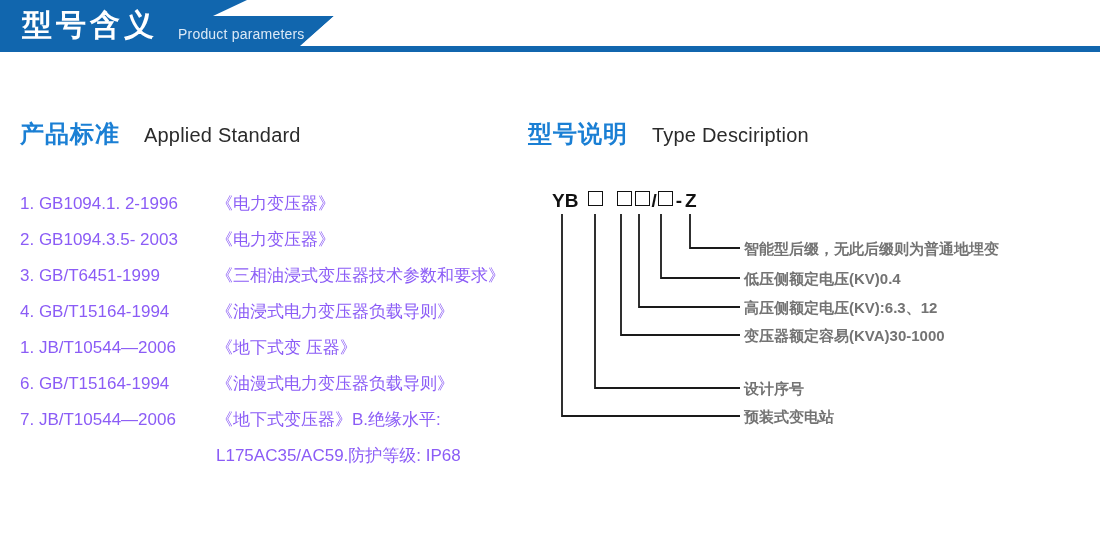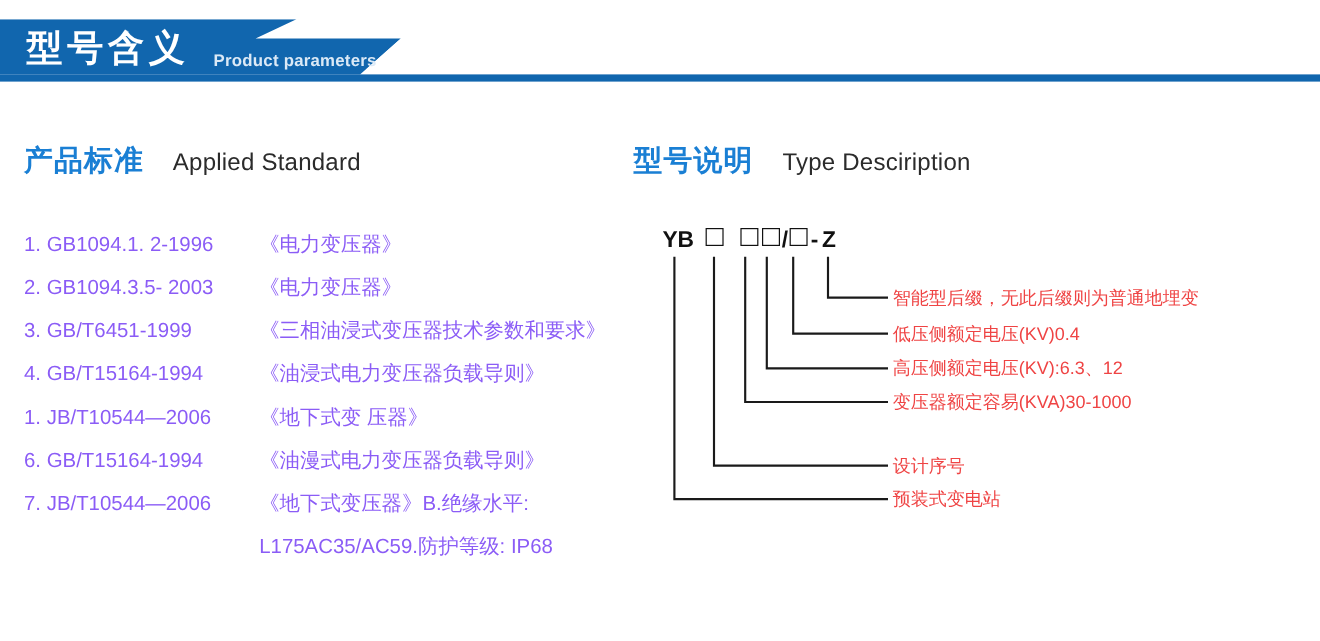--- a/index.html
+++ b/index.html
@@ -12,21 +12,21 @@
     height: 534px;
     position: relative;
     overflow: hidden;
     font-family: "Liberation Sans", "DejaVu Sans", sans-serif;
     color: #231f20;
   }
 
   
   .banner-wrap {
     position: absolute;
-    left: 0; top: 16px;
+    left: 0; top: 0;
     width: 1100px; height: 58px;
   }
   .banner-shape {
     position: absolute;
     left: 0; top: 0;
     width: 1100px; height: 58px;
   }
   .banner-title {
     position: absolute;
     left: 22px;
@@ -36,21 +36,21 @@
     color: #ffffff;
     letter-spacing: 4px;
     line-height: 36px;
     white-space: nowrap;
   }
   .banner-sub {
     position: absolute;
     left: 178px;
     top: 26px;
     font-size: 14px;
-    font-weight: 700;
+    font-weight: 400;
     color: #dbe9f6;
     letter-spacing: 0.2px;
     white-space: nowrap;
   }
 
   
   .sec-head {
     position: absolute;
     white-space: nowrap;
   }
@@ -128,22 +128,22 @@
   .lead-svg {
     position: absolute;
     left: 0; top: 0;
     width: 540px; height: 230px;
   }
 
   .lead-label {
     position: absolute;
     left: 192px;
     font-size: 15px;
-    font-weight: 400;
-    color: #ef4444;
+    font-weight: 700;
+    color: #737373;
     white-space: nowrap;
     line-height: 15px;
     text-align: center;
   }
 </style>
 </head>
 <body>
 
 <div class="banner-wrap">
   <svg class="banner-shape" viewBox="0 0 1100 58" preserveAspectRatio="none">

